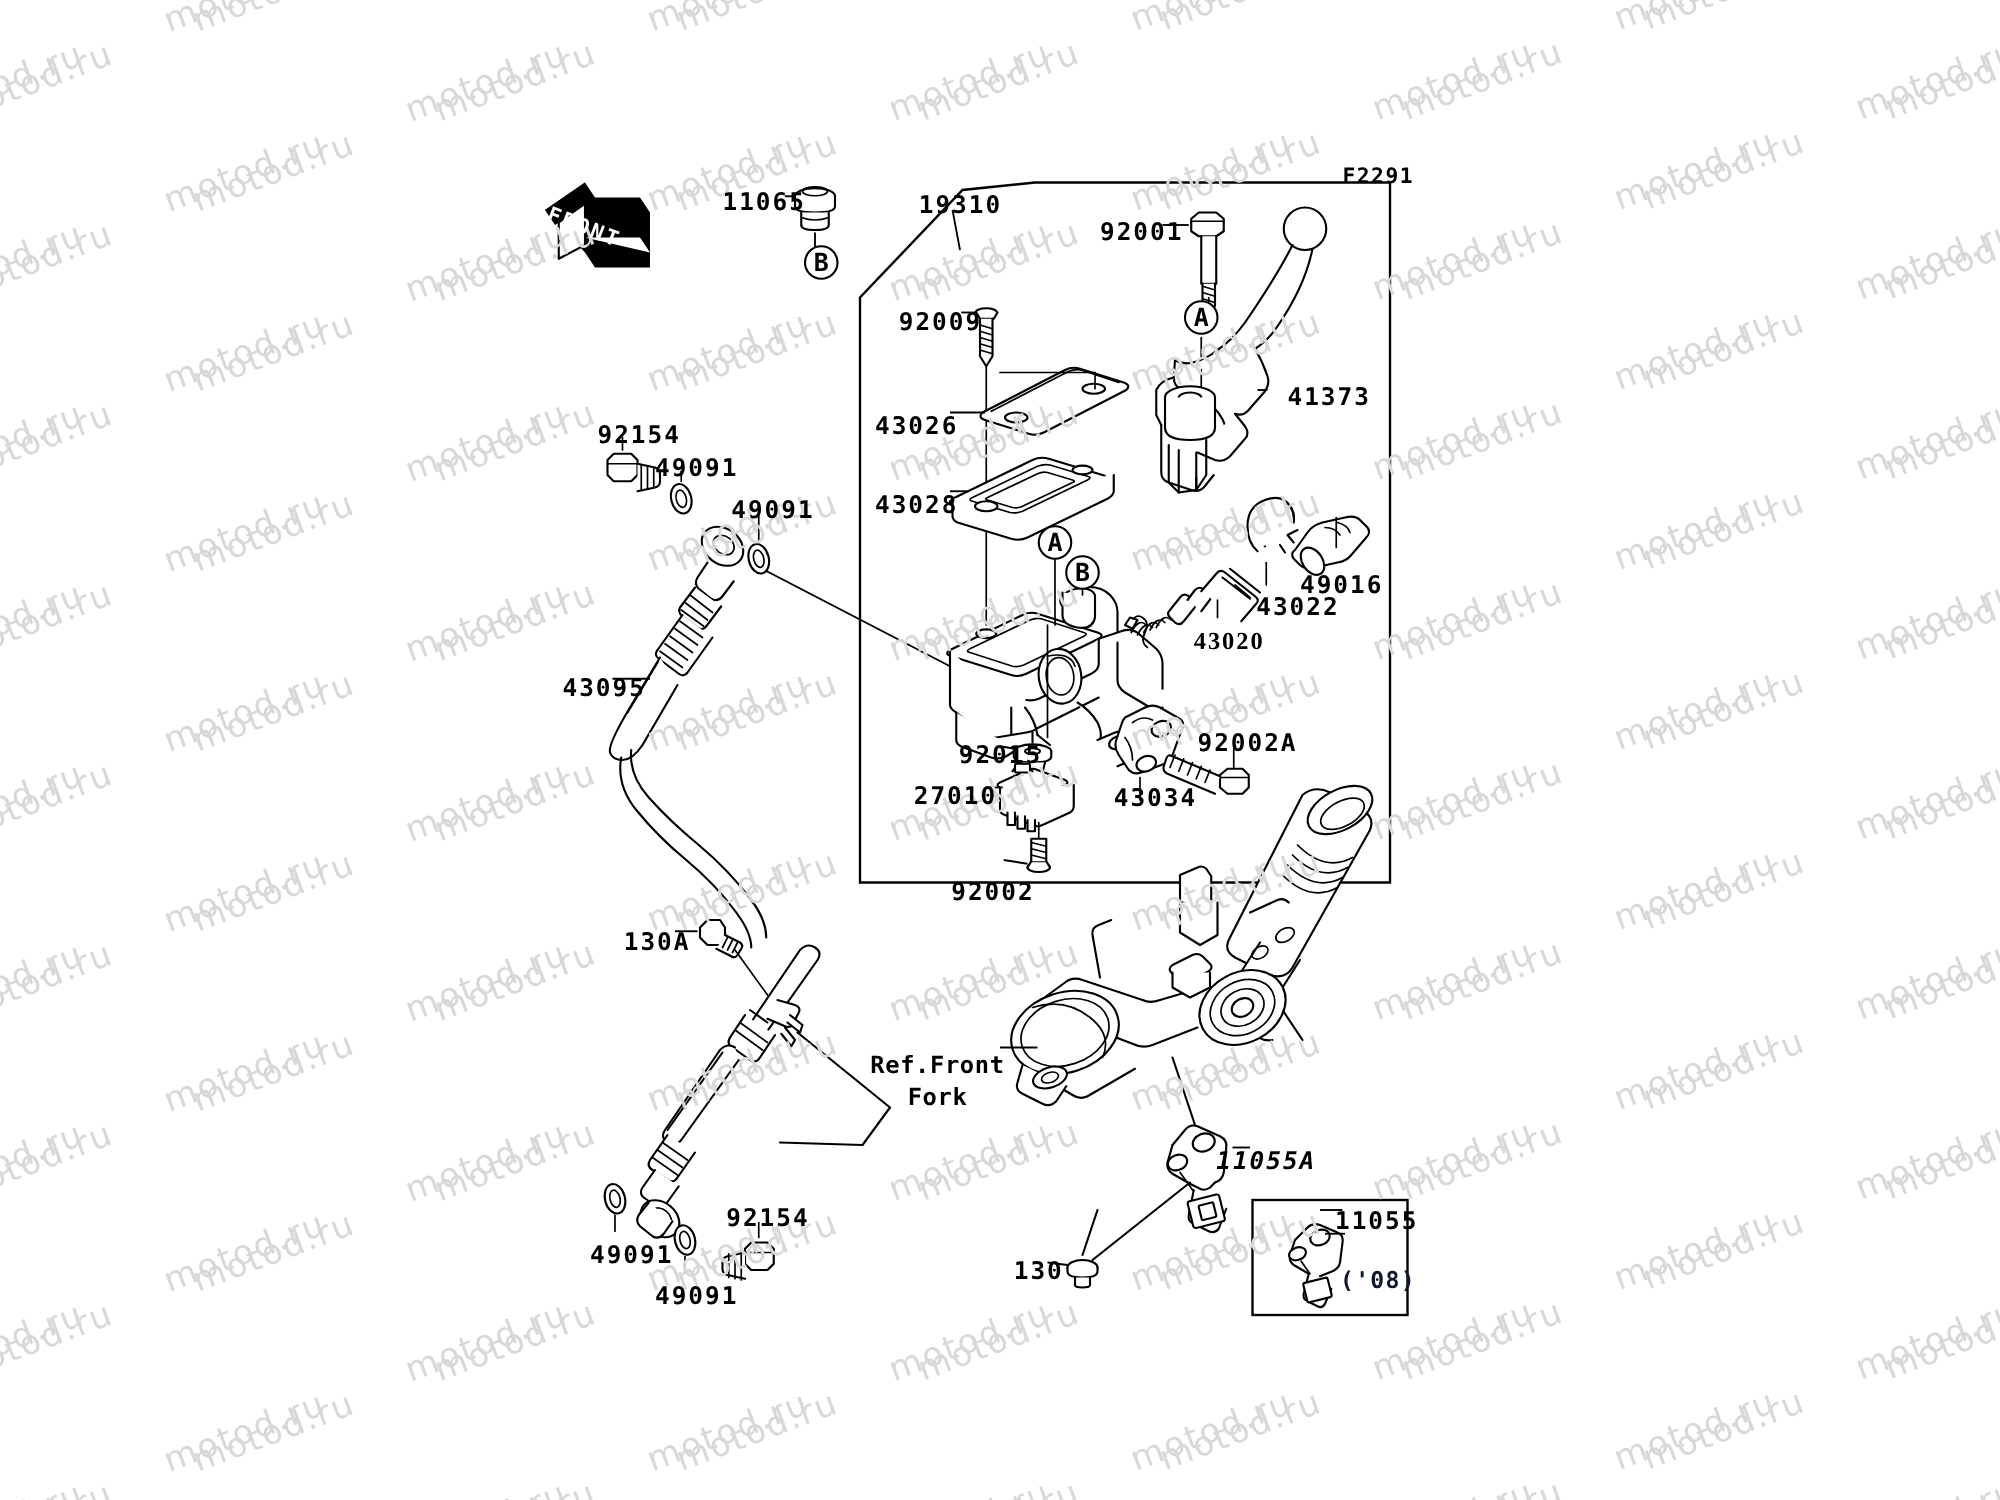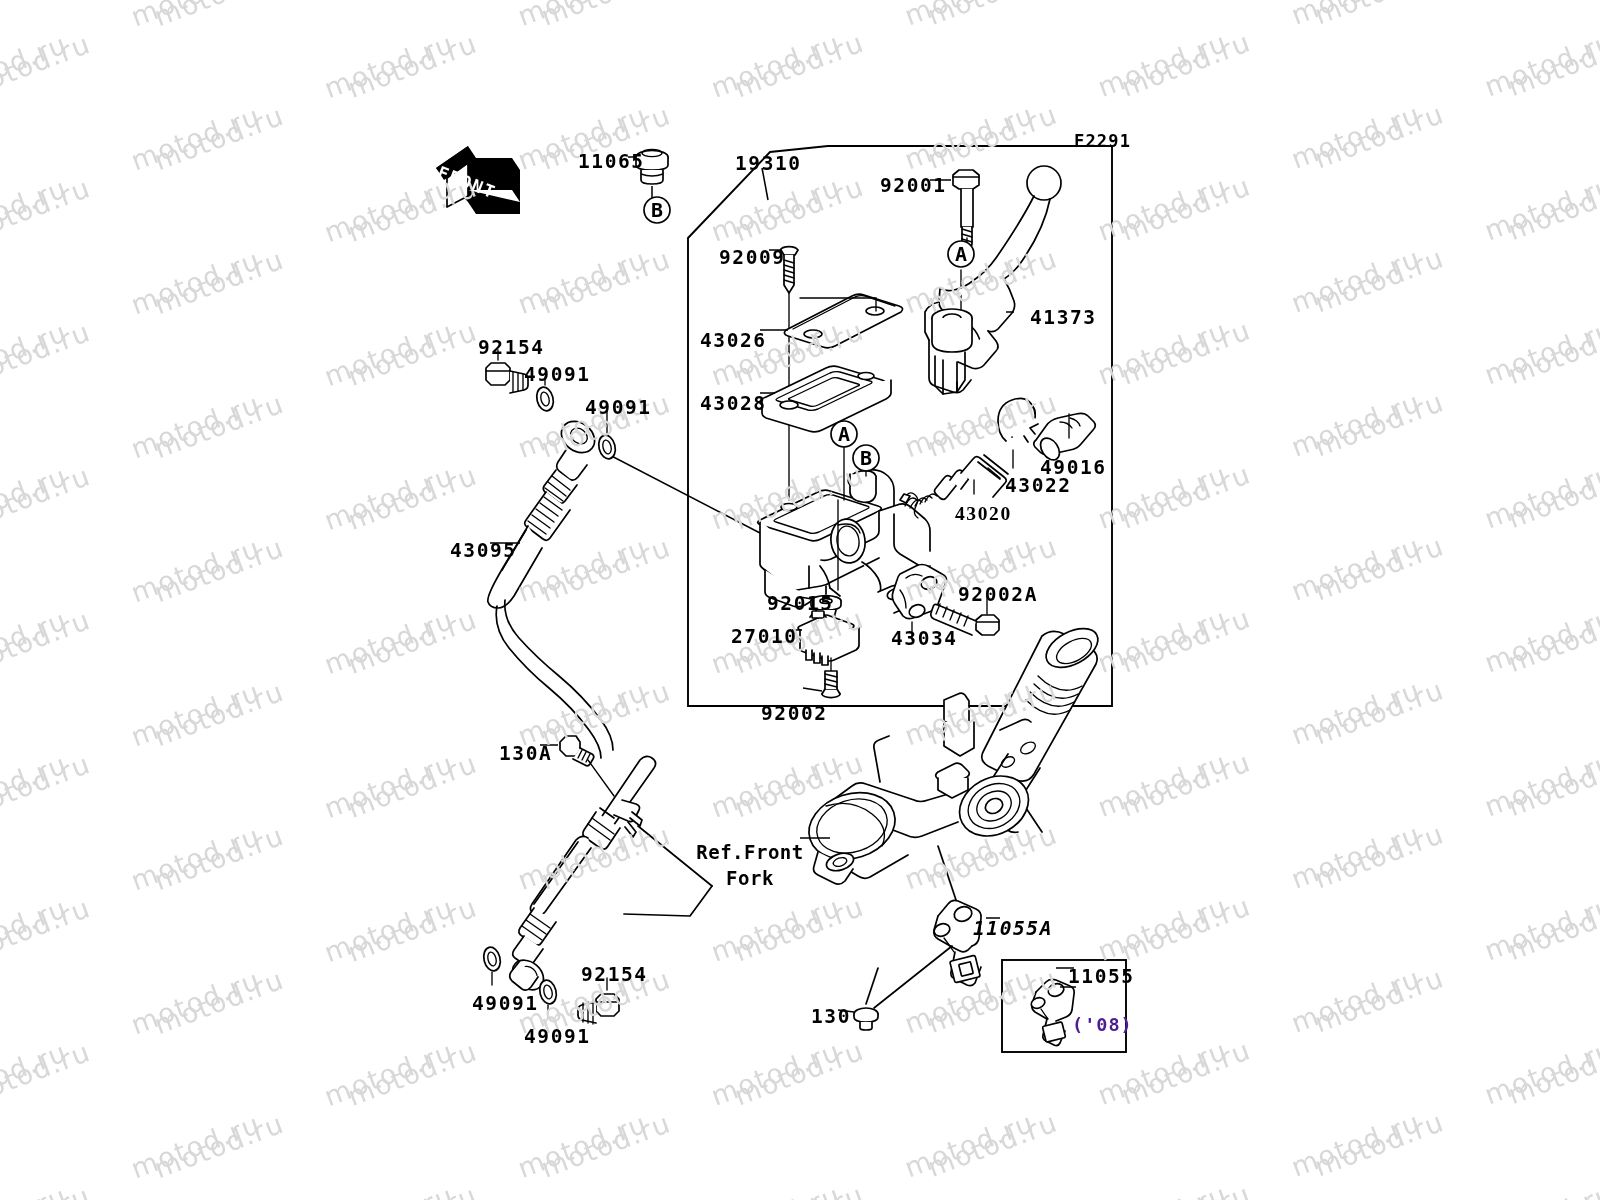--- a/index.html
+++ b/index.html
@@ -39,21 +39,21 @@
     position:absolute;font-family:"DejaVu Sans Mono","Liberation Mono",monospace;
     font-size:17px;font-weight:bold;letter-spacing:1.2px;color:#000;
   }
   .reflbl{
     position:absolute;font-family:"DejaVu Sans Mono","Liberation Mono",monospace;
     font-size:19px;font-weight:bold;color:#000;letter-spacing:0.5px;
     line-height:1.35;text-align:center;
   }
   .yearlbl{
     position:absolute;font-family:"DejaVu Sans Mono","Liberation Mono",monospace;
-    font-size:18.5px;font-weight:bold;color:#4c1d95;letter-spacing:1px;
+    font-size:18.5px;font-weight:bold;color:#0f172a;letter-spacing:1px;
   }
   
   #frontArrow{position:absolute;left:428px;top:142px;width:90px;height:72px;}
   #frontArrow .ftext{
     position:absolute;left:14px;top:20px;
     font-family:"DejaVu Sans Mono","Liberation Mono",monospace;
     font-size:17px;font-weight:bold;color:#fff;letter-spacing:2px;
     transform:rotate(21deg);transform-origin:0 0;
   }
 </style>

